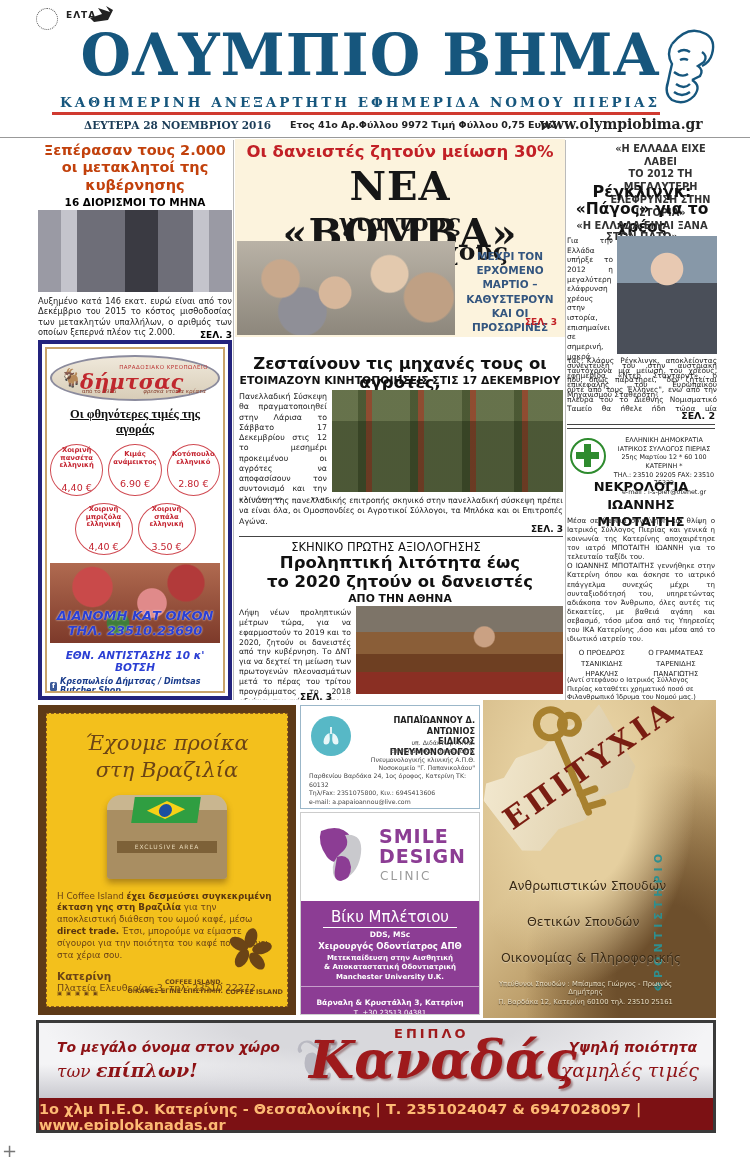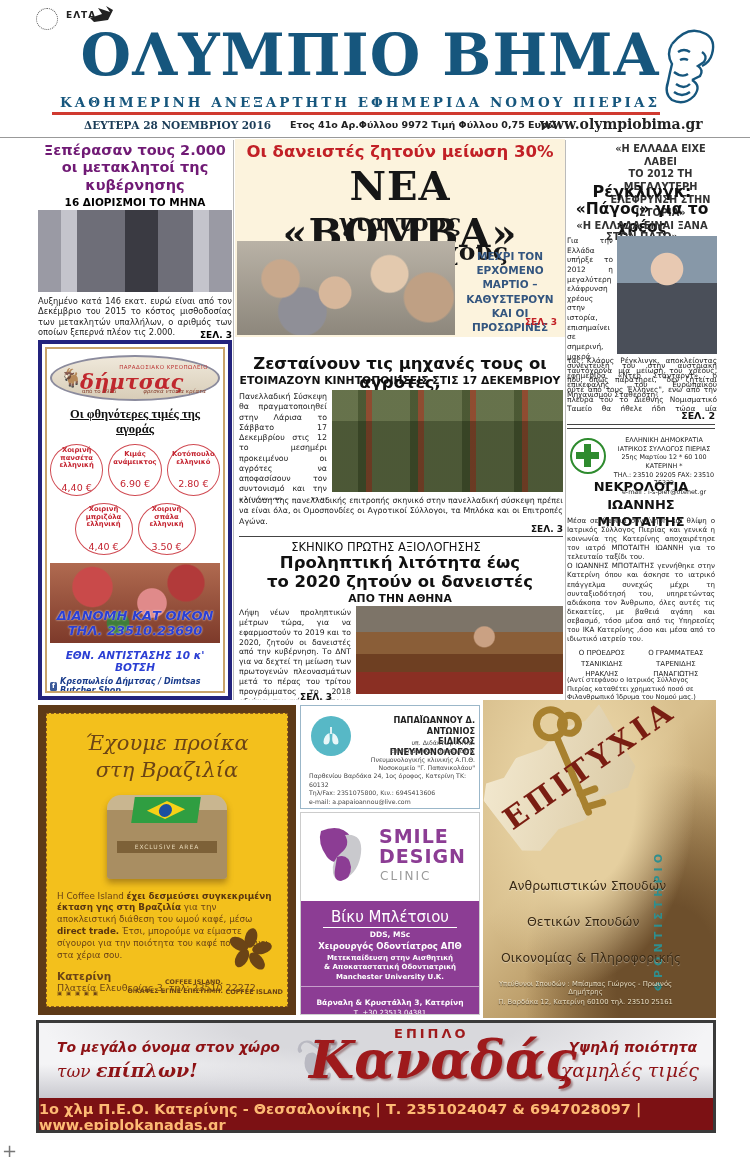--- a/index.html
+++ b/index.html
@@ -19,21 +19,21 @@
   .red-rule { left:52px; top:112px; width:608px; height:3px; background:#d03a30; }
   .date-left { left:84px; top:119px; font-family:"DejaVu Serif", serif; font-weight:bold; font-size:10.5px; color:#1b3c57; }
   .date-mid { left:290px; top:119px; font-size:9.5px; font-weight:bold; color:#222; }
   .date-right { left:540px; top:116px; font-family:"DejaVu Serif", serif; font-weight:bold; font-size:14px; color:#222; }
   .head-hr { left:0px; top:137px; width:750px; height:1px; background:#999; }
 
   .v-line1 { left:233px; top:140px; width:1px; height:560px; background:#bbb; }
   .v-line2 { left:565px; top:140px; width:1px; height:560px; background:#bbb; }
 
   
-  .tl-title { left:38px; top:142px; width:194px; font-weight:bold; font-size:14.5px; line-height:1.2; text-align:center; color:#701a75; }
+  .tl-title { left:38px; top:142px; width:194px; font-weight:bold; font-size:14.5px; line-height:1.2; text-align:center; color:#c2410c; }
   .tl-sub   { left:38px; top:196px; width:194px; font-weight:bold; font-size:10.5px; text-align:center; color:#000; }
   .tl-photo { left:38px; top:210px; width:194px; height:82px;
     background: linear-gradient(90deg,#9a9aa4 0 12%, #c4c4cc 12% 20%, #6e6e78 20% 45%, #3a3a42 45% 62%, #6e6e78 62% 80%, #c4c4cc 80% 88%, #9a9aa4 88%);
   }
   .tl-caption { left:38px; top:296px; width:194px; font-size:8.3px; line-height:1.25; color:#222; }
   .tl-page { left:38px; top:330px; width:194px; text-align:right; font-weight:bold; font-size:9px; color:#000; }
 
   
   .lead-box { left:235px; top:139px; width:330px; height:198px; background:#fcf3dd; }
   .lead-kicker { left:0; top:3px; width:100%; text-align:center; font-weight:bold; font-size:16.5px; color:#c22026; }

